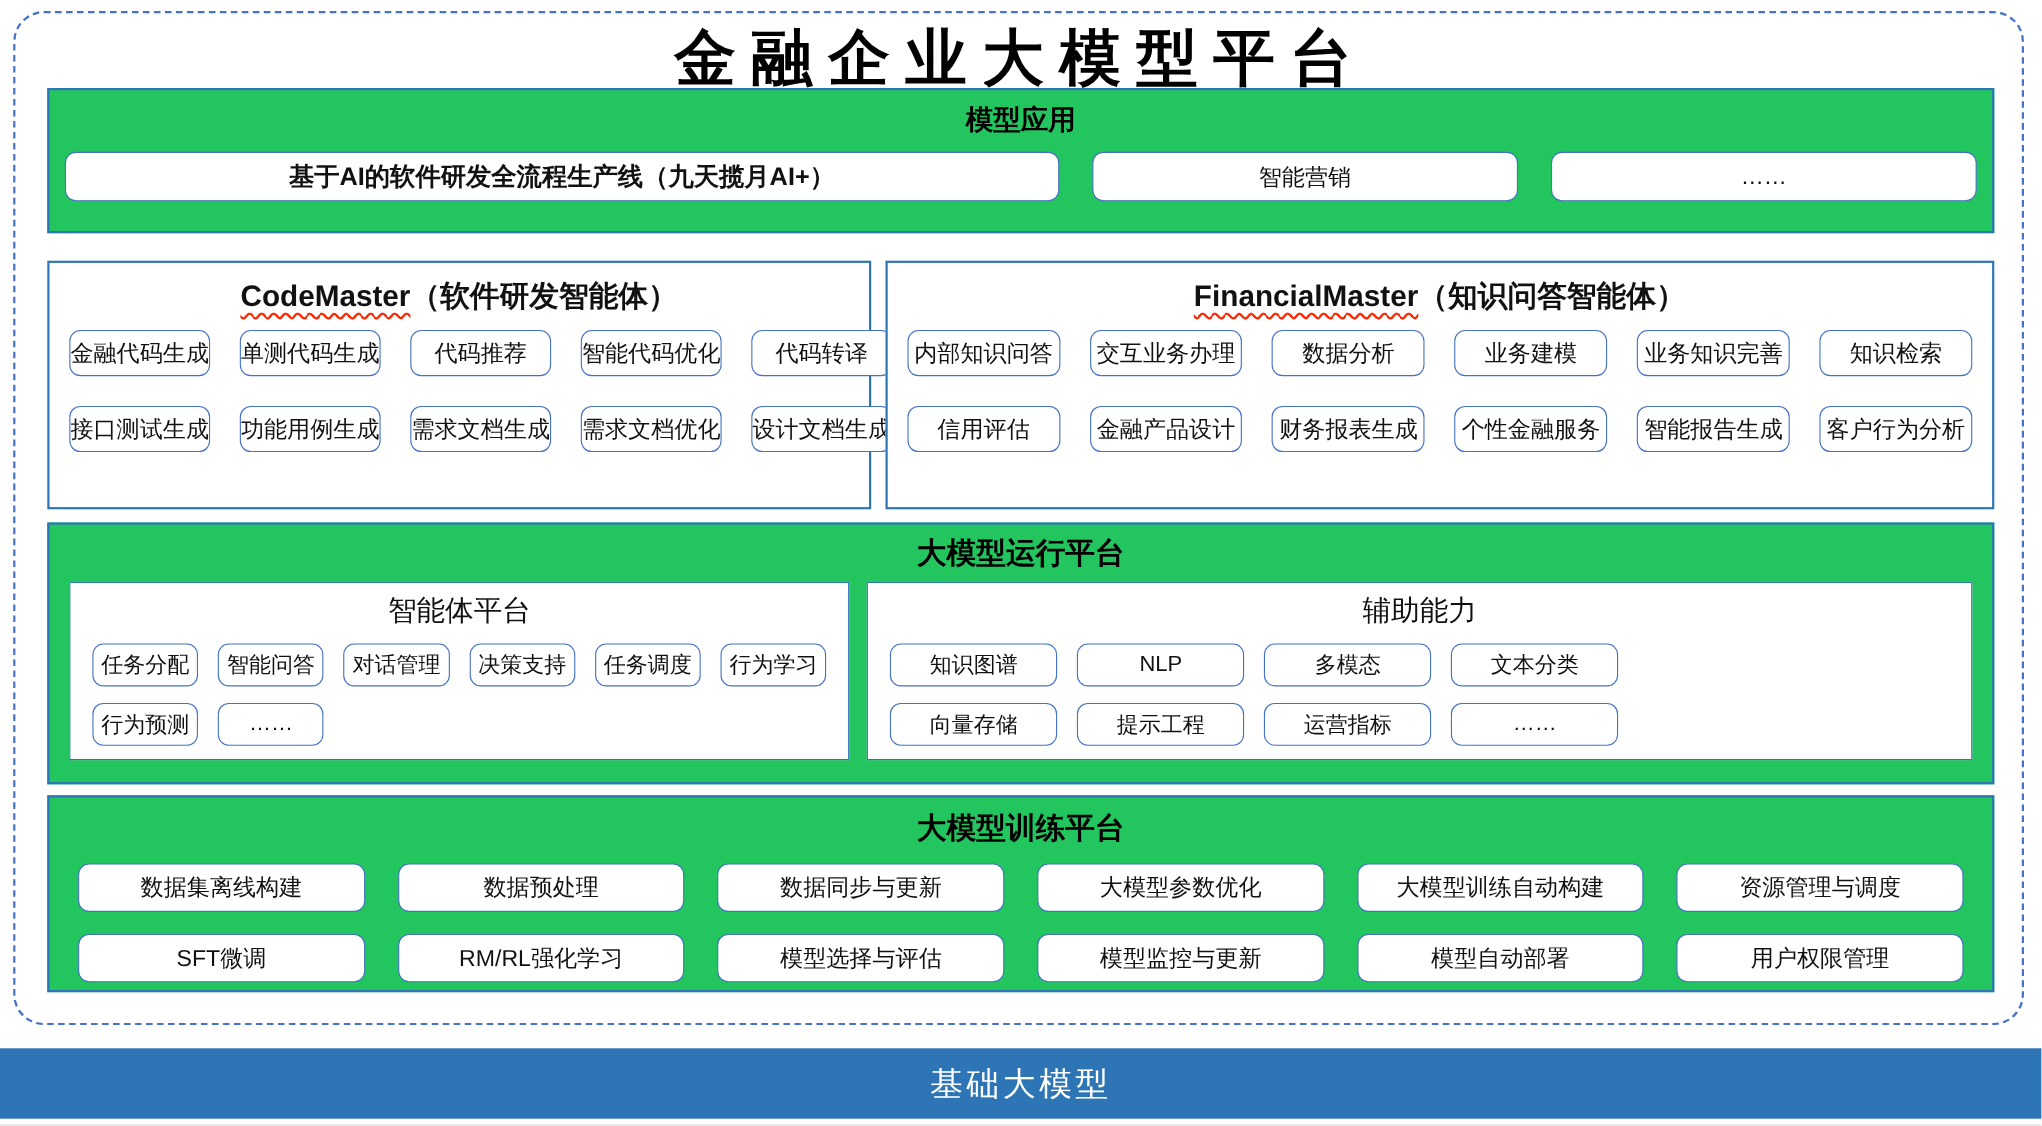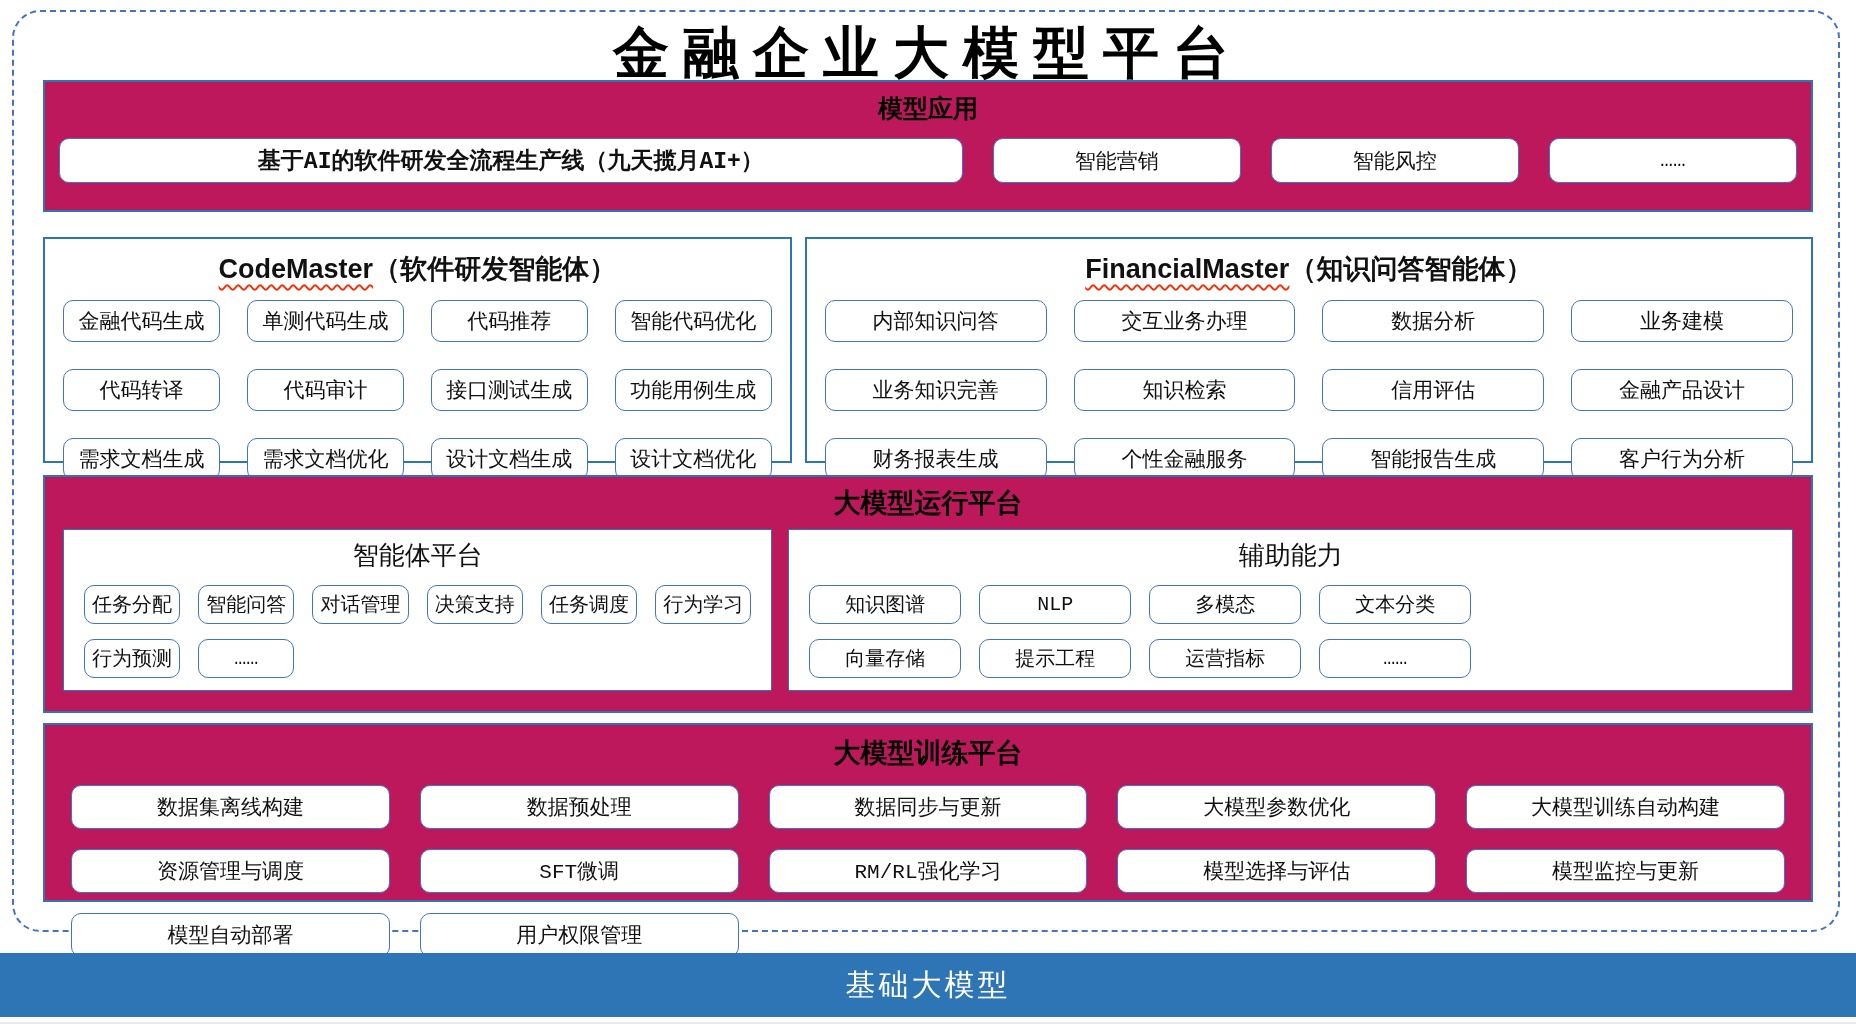--- a/index.html
+++ b/index.html
@@ -18,22 +18,22 @@
   .frame{
     position:absolute;left:12px;top:10px;width:1828px;height:922px;
     border:2px dashed var(--frame-border);border-radius:28px;box-sizing:border-box;
   }
   .main-title{
     position:absolute;top:16px;left:0;width:100%;text-align:center;
     font-family:"Liberation Serif", serif;font-weight:700;font-size:56px;
     letter-spacing:14px;color:#000;white-space:nowrap;
   }
   .sec{
-    position:absolute;left:43px;right:43px;background:#be185d;
-    border:2px solid var(--section-border);box-sizing:border-box;font-family:Liberation Mono, monospace;
+    position:absolute;left:43px;right:43px;background:#22c55e;
+    border:2px solid var(--section-border);box-sizing:border-box;
   }
   .sec-header{text-align:center;font-weight:700;font-size:25px;color:#000;}
   .item{
     border:1.5px solid var(--item-border);border-radius:10px;background:#fff;
     display:flex;align-items:center;justify-content:center;
     font-size:21px;color:#111;box-sizing:border-box;white-space:nowrap;
   }
   
   .s1{top:80px;height:132px;padding:10px 14px 12px;}
   .s1-row{display:flex;gap:30px;margin-top:13px;height:45px;}
@@ -46,41 +46,41 @@
     padding:10px 18px 14px;
   }
   .panel-left{width:42.3%;}
   .panel-right{flex:1;}
   .panel-header{text-align:center;font-size:27px;font-weight:700;margin:2px 0 13px;white-space:nowrap;}
   .en-wavy{
     text-decoration-line:underline;text-decoration-style:wavy;
     text-decoration-color:var(--wavy);text-decoration-thickness:2px;
     text-underline-offset:6px;
   }
-  .grid4{display:grid;grid-template-columns:repeat(4,1fr);column-gap:22px;row-gap:13px;gap:27px;}
+  .grid4{display:grid;grid-template-columns:repeat(6,1fr);column-gap:22px;row-gap:13px;gap:27px;}
   .grid4 .item{height:42px;}
   
   .s3{top:475px;height:238px;padding:8px 18px 16px;}
   .s3 .sec-header{font-size:27px;margin-bottom:8px;}
   .s3-body{display:flex;gap:16px;height:162px;}
   .subbox{
     border:1.5px solid var(--section-border);box-sizing:border-box;background:#fff;
     padding:4px 20px 12px;
   }
   .subbox-left{width:41%;}
   .subbox-right{flex:1;}
   .sub-header{text-align:center;font-size:26px;font-weight:400;margin:4px 0 12px;}
   .gridA{display:grid;grid-template-columns:repeat(6,1fr);column-gap:18px;row-gap:15px;}
   .gridA .item{height:39px;font-size:20px;}
   .gridB{display:grid;grid-template-columns:repeat(4,152px);column-gap:18px;row-gap:15px;justify-content:start;}
   .gridB .item{height:39px;font-size:20px;}
   
   .s4{top:723px;height:179px;padding:8px 26px 14px;}
   .s4 .sec-header{font-size:27px;margin:2px 0 14px;}
-  .grid6{display:grid;grid-template-columns:repeat(5,1fr);column-gap:30px;row-gap:20px;}
+  .grid6{display:grid;grid-template-columns:repeat(6,1fr);column-gap:30px;row-gap:20px;}
   .grid6 .item{height:44px;}
   
   .base-bar{
     position:absolute;left:0;top:953px;width:100%;height:64px;
     background:var(--base-bar);color:#ffffff;
     display:flex;align-items:center;justify-content:center;
     font-size:30px;letter-spacing:3px;
   }
   .bottom-edge{position:absolute;left:0;bottom:0;width:100%;height:2px;background:#e9e9e9;}
 </style>
@@ -89,21 +89,20 @@
 
 <div class="frame"></div>
 
 <div class="main-title">金融企业大模型平台</div>
 
 <div class="sec s1">
   <div class="sec-header">模型应用</div>
   <div class="s1-row">
     <div class="item pipeline">基于AI的软件研发全流程生产线（九天揽月AI+）</div>
     <div class="item s1-small">智能营销</div>
-    <div class="item s1-small">智能风控</div>
     <div class="item s1-small">……</div>
   </div>
 </div>
 
 <div class="s2">
   <div class="panel panel-left">
     <div class="panel-header">
       <span class="en-wavy">CodeMaster</span><span>（软件研发智能体）</span>
     </div>
     <div class="grid4">

